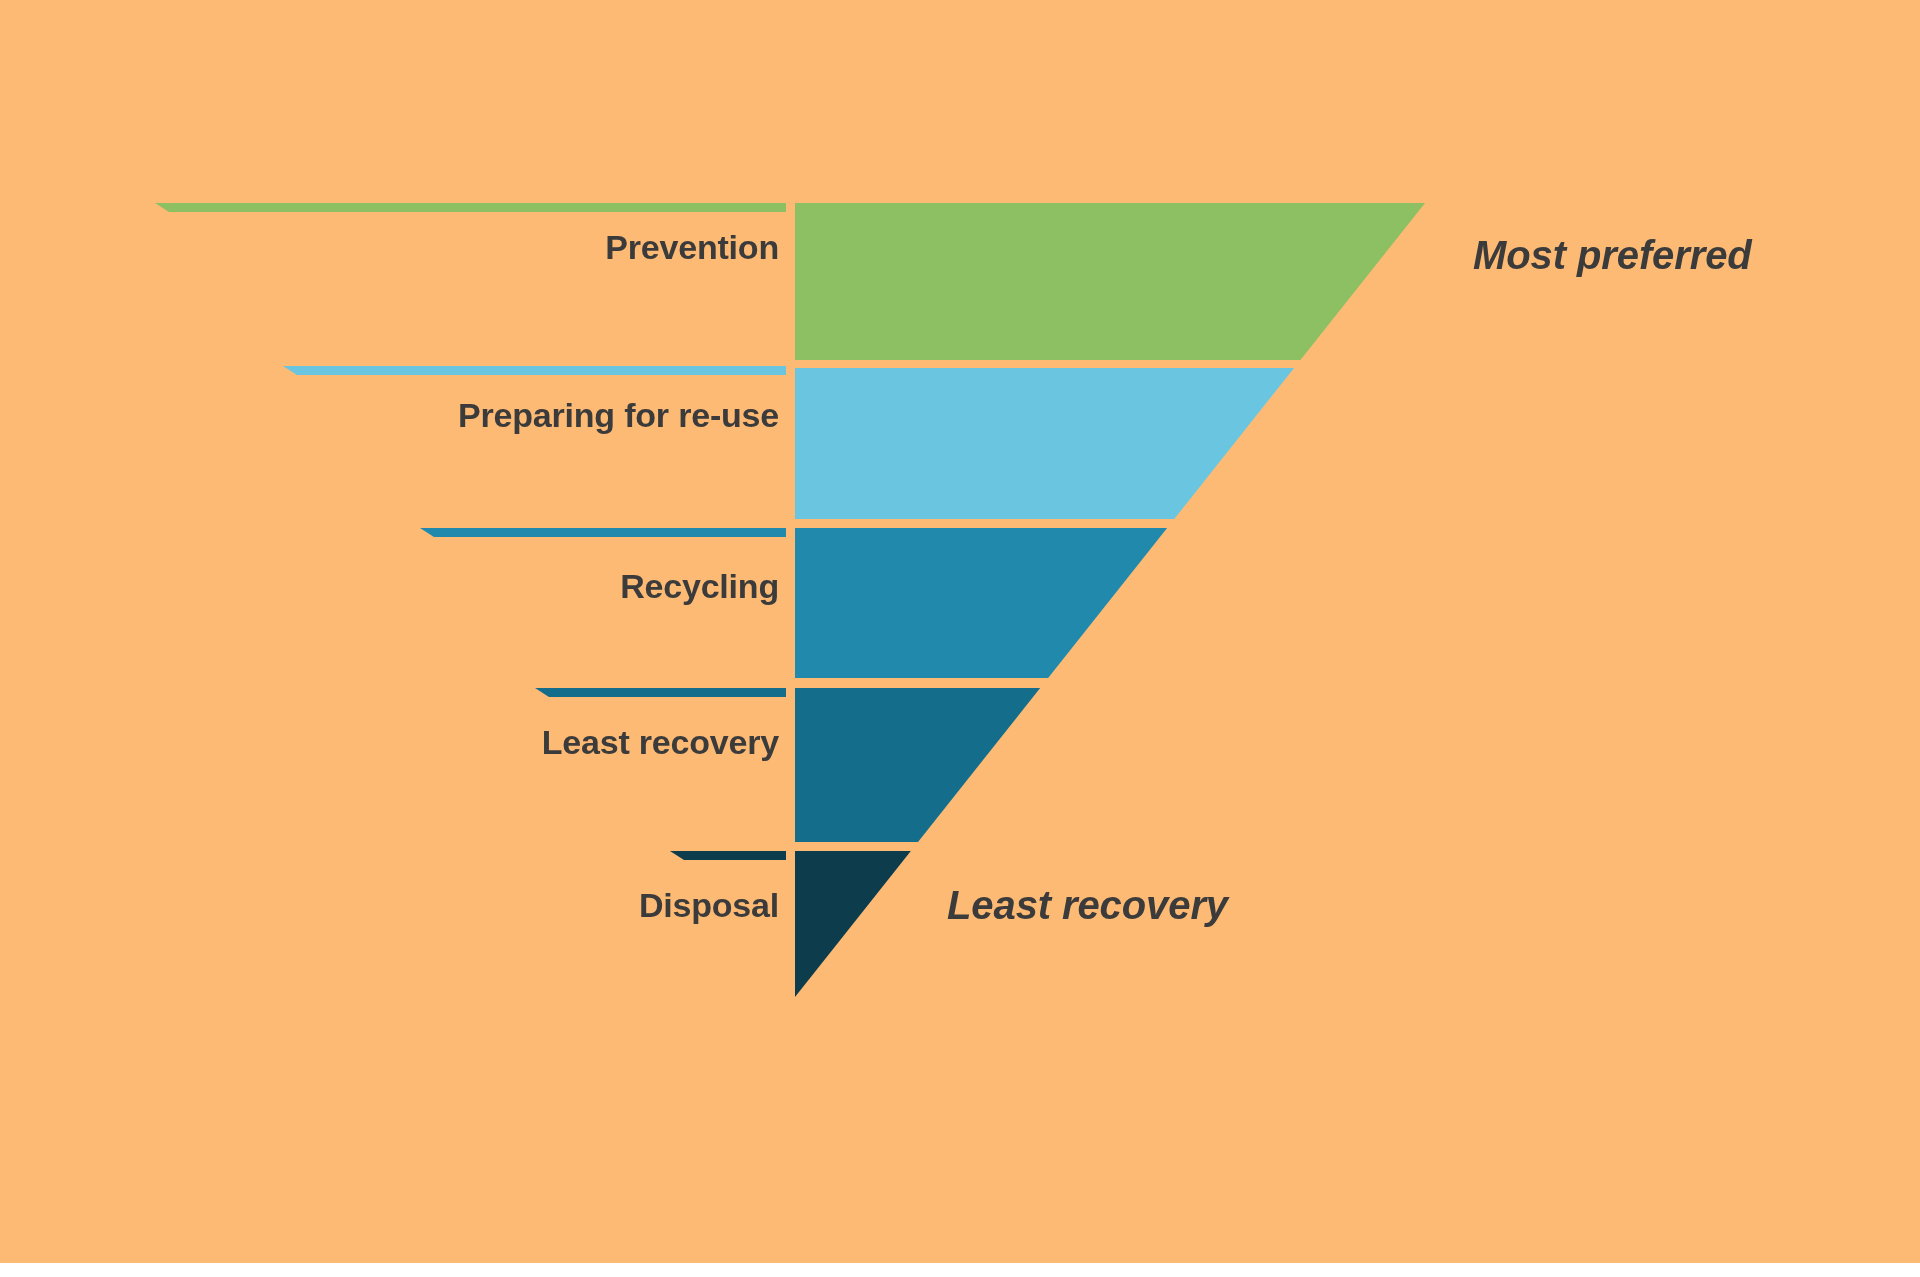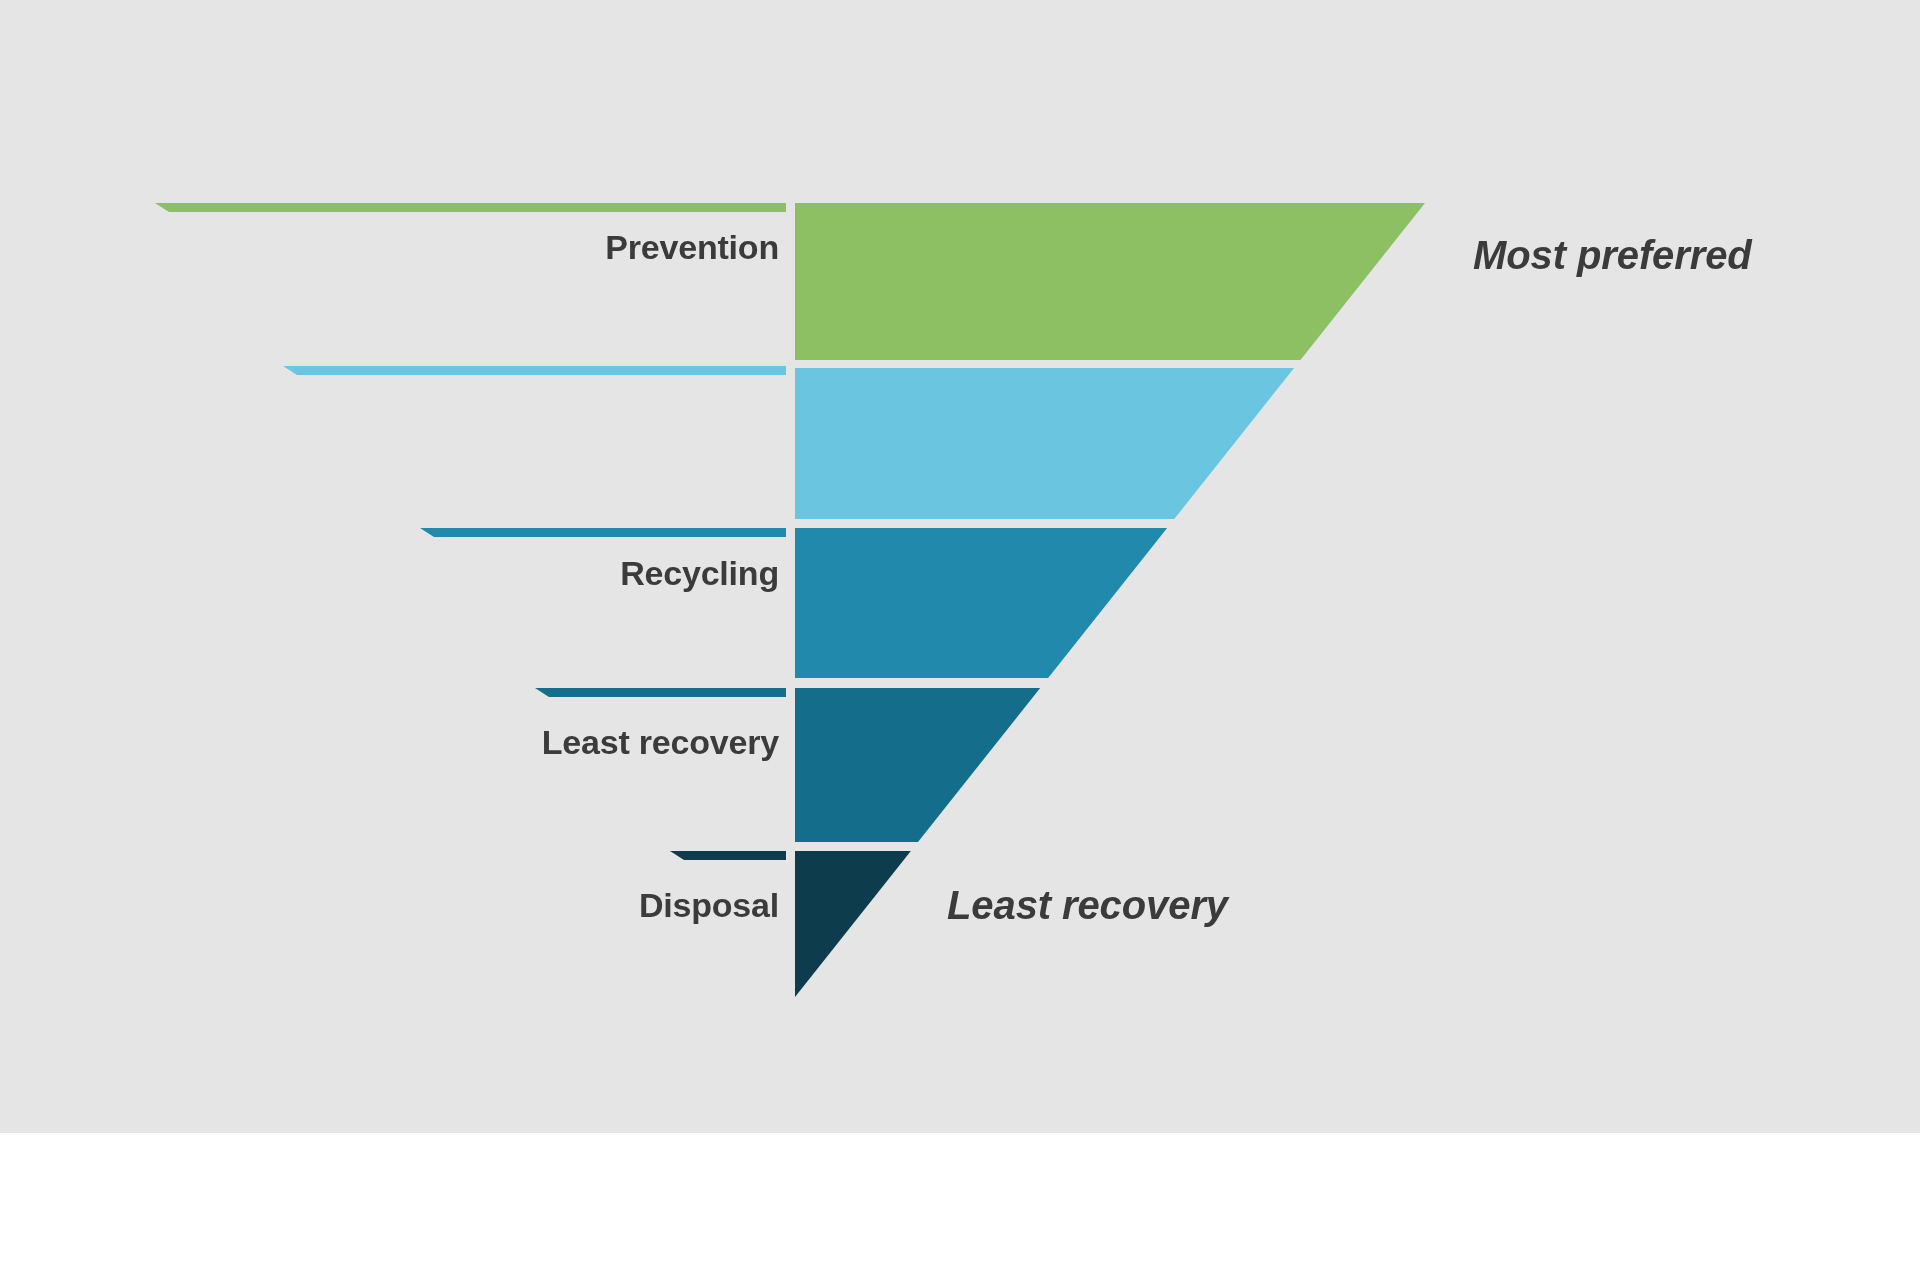--- a/index.html
+++ b/index.html
@@ -8,22 +8,22 @@
     padding: 0;
     background: #ffffff;
   }
   body {
     font-family: "Liberation Sans", sans-serif;
     -webkit-font-smoothing: antialiased;
   }
   #stage {
     position: relative;
     width: 1920px;
-    height: 1133px;
-    background: #e5e5e5;
+    height: 1263px;
+    background: #fdba74;
     overflow: hidden;
   }
   #funnel-svg {
     position: absolute;
     left: 0;
     top: 0;
     width: 1920px;
     height: 1277px;
   }
   .tier-label {
@@ -66,22 +66,23 @@
         <polygon points="155,203 786,203 786,212 169,212" fill="#8cc063"></polygon>
         <polygon points="283,366 786,366 786,375 297,375" fill="#6ac6e0"></polygon>
         <polygon points="420,528 786,528 786,537 434,537" fill="#2189ac"></polygon>
         <polygon points="535,688 786,688 786,697 549,697" fill="#156d8c"></polygon>
         <polygon points="670,851 786,851 786,860 684,860" fill="#0d3c4c"></polygon>
       </g>
   </svg>
 
   <div class="tier-label" style="right:1141px; top:230px;">Prevention</div>
 
+  <div class="tier-label" style="right:1141px; top:398px;">Preparing for re-use</div>
 
-  <div class="tier-label" style="right:1141px; top:556px;text-align:center;">Recycling</div>
+  <div class="tier-label" style="right:1141px; top:569px;text-align:center;">Recycling</div>
 
   <div class="tier-label" style="right:1141px; top:725px;">Least recovery</div>
 
   <div class="tier-label" style="right:1141px; top:888px;text-align:right;">Disposal</div>
 
   <div class="pref-note" style="left:1473px; top:235px;">Most preferred</div>
 
   <div class="pref-note" style="left:947px; top:885px;">Least recovery</div>
 
 </div>

